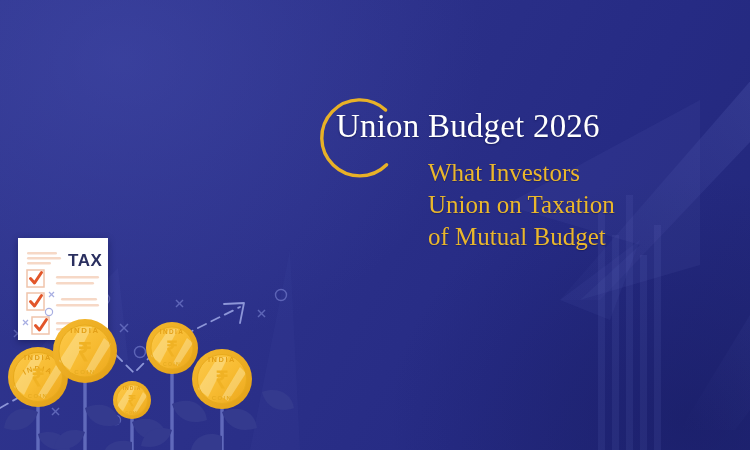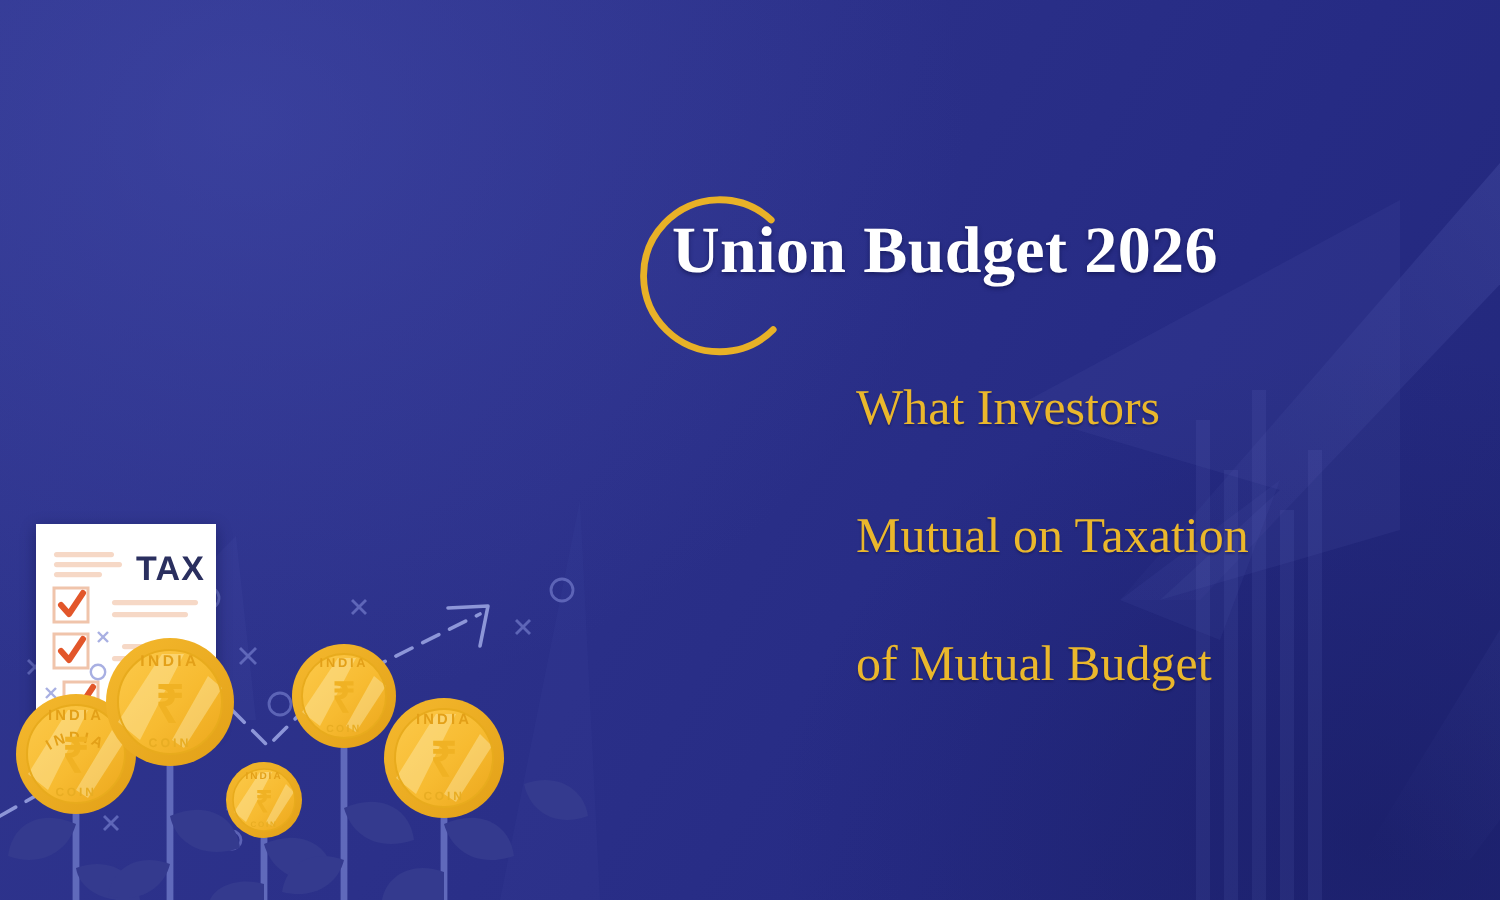--- a/index.html
+++ b/index.html
@@ -37,51 +37,49 @@
     left: 314px;
     top: 91px;
     width: 92px;
     height: 92px;
   }
   .title {
     position: absolute;
     left: 336px;
     top: 108px;
     font-size: 33px;
-    font-weight: bold;
+    font-weight: normal;
     color: #ffffff;
     letter-spacing: 0.2px;
     white-space: nowrap;
     text-shadow: 0 1px 2px rgba(10,12,60,0.55);
   }
   .subtitle {
     position: absolute;
     left: 428px;
     top: 157px;
     width: 300px;
   }
   .subtitle .sline {
     font-size: 25px;
     line-height: 32px;
     color: #eab72c;
     white-space: nowrap;
     text-shadow: 0 1px 1px rgba(15,18,70,0.45);
-    margin-top: 32px;
   }
 
   
   .tax-doc {
     position: absolute;
     left: 18px;
     top: 238px;
     width: 90px;
     height: 102px;
     background: #ffffff;
     box-shadow: 0 2px 7px rgba(8,10,50,0.40);
-    margin-top: 24px;
   }
   .tax-doc .doc-svg { position: absolute; inset: 0; }
   .scene-svg { position: absolute; inset: 0; overflow: visible; }
 </style>
 </head>
 <body>
 
 <div id="banner">
 
   <div class="bg-base"></div>
@@ -153,21 +151,21 @@
   </svg>
 
   <svg class="ring" width="92" height="92" viewBox="0 0 92 92">
     <path d="M 71.6 19.0 A 38 38 0 1 0 72.6 73.8" fill="none" stroke="#e8b127" stroke-width="3.4" stroke-linecap="round"></path>
   </svg>
 
   <div class="title">Union Budget 2026</div>
 
   <div class="subtitle">
     <div class="sline">What Investors</div>
-    <div class="sline">Mutual on Taxation</div>
+    <div class="sline">Union on Taxation</div>
     <div class="sline">of Mutual Budget</div>
   </div>
 
   <svg class="scene-svg" width="300" height="150" viewBox="0 0 300 150" style="position:absolute;left:0;top:300px;">
 
     <g stroke="#6a74c4" stroke-width="3.4" opacity="0.85">
       <line x1="38" y1="77" x2="38" y2="150"></line>
       <line x1="85" y1="51" x2="85" y2="150"></line>
       <line x1="132" y1="100" x2="132" y2="150"></line>
       <line x1="172" y1="48" x2="172" y2="150"></line>

